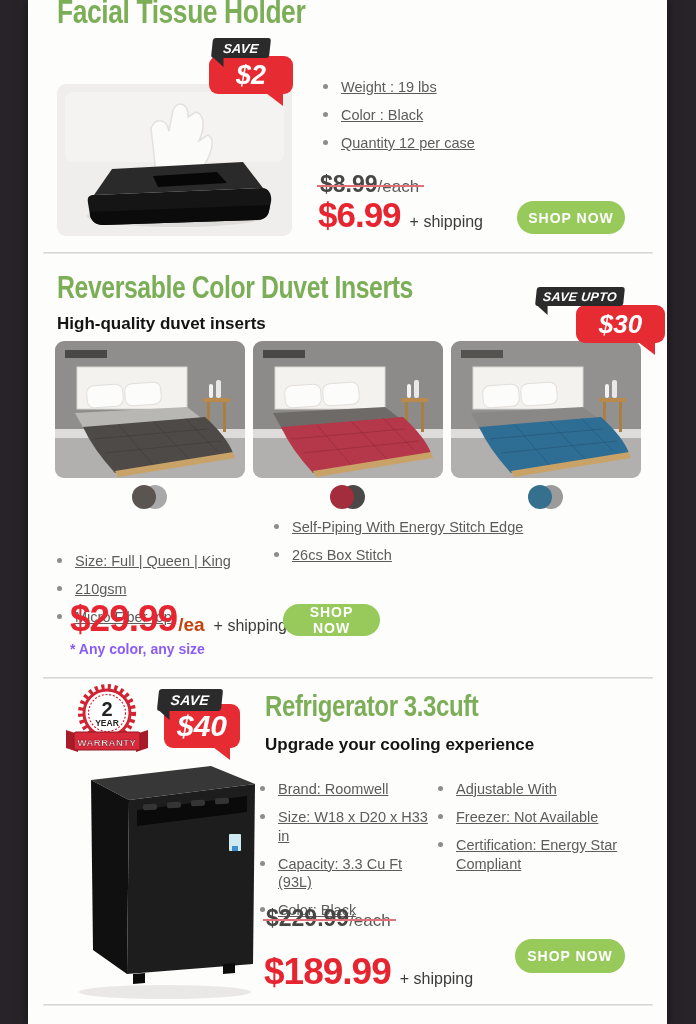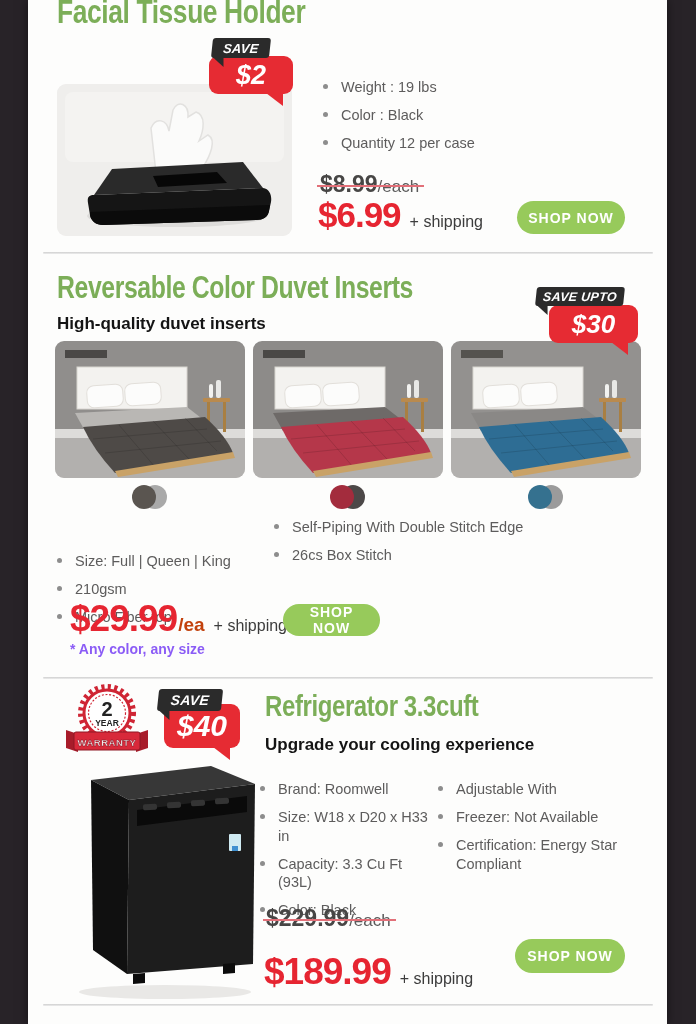--- a/index.html
+++ b/index.html
@@ -12,21 +12,21 @@
     background:#fdfdfc; box-shadow:0 0 10px rgba(0,0,0,.5);
   }
   .abs { position:absolute; }
 
   .headline { position:absolute; color:#7cae58; font-weight:700; white-space:nowrap; }
   .headline > span { display:inline-block; transform:scaleX(.8); transform-origin:0 0; letter-spacing:-.5px; }
 
   .subtitle { position:absolute; font-weight:700; color:#141414; font-size:17px; }
 
   .blist { position:absolute; margin:0; padding:0; list-style:none; }
-  .blist li { position:relative; padding-left:22px; font-size:14.5px; color:#5d5c5c; margin-bottom:9px; line-height:1.3; }
+  .blist li { position:relative; padding-left:22px; font-size:14.5px; color:#5d5c5c; margin-bottom:9px; line-height:1.3;text-decoration:underline; }
   .blist li::before { content:""; position:absolute; left:4px; top:6px; width:5px; height:5px; border-radius:50%; background:#8d8d8d; }
 
   .old-price { position:absolute; font-weight:700; color:#474645; font-size:23px; white-space:nowrap; }
   .old-price .unit { font-size:17px; font-weight:400; color:#5a5a5a; }
   .old-price::after { content:""; position:absolute; left:-3px; right:-5px; top:52%; height:2px; background:#e27079; }
 
   .price-row { position:absolute; display:flex; align-items:baseline; white-space:nowrap;text-align:center; }
   .price { font-weight:800; color:#e62531; letter-spacing:-1px; }
   .price-unit { font-weight:800; font-size:19px; color:#c2410c; margin-left:1px; }
   .shipping { font-size:16px; color:#3c3c3c; margin-left:9px; }
@@ -109,21 +109,21 @@
     <div class="divider" style="top:252px;"></div>
 
     <h1 class="headline" style="left:29px; top:270px; font-size:31px; line-height:36px; margin:0;">
       <span>Reversable Color Duvet Inserts</span>
     </h1>
     <div class="subtitle" style="left:29px; top:314px;">High-quality duvet inserts</div>
 
     <div class="save-tag" style="left:508px; top:287px; width:88px; height:19px; font-size:12.5px;">
       <span>SAVE UPTO</span>
     </div>
-    <div class="save-bubble" style="left:521px; top:305px; width:89px; height:38px; font-size:26px;">
+    <div class="save-bubble" style="left:548px; top:305px; width:89px; height:38px; font-size:26px;">
       <span>$30</span>
     </div>
 
     <div class="img-frame" style="left:27px; top:341px; width:190px; height:137px;">
       <svg width="190" height="137" viewBox="0 0 190 137">
         <rect width="190" height="90" fill="#908e8c"></rect>
         <rect x="10" y="9" width="42" height="8" fill="#4a4846"></rect>
         <rect x="0" y="88" width="190" height="49" fill="#dddcda"></rect>
         <rect x="0" y="97" width="190" height="40" fill="#b2b0ae"></rect>
         <rect x="152" y="60" width="3" height="31" fill="#a97f42"></rect>
@@ -193,21 +193,21 @@
       <circle cx="28" cy="14" r="12" fill="#9b9b9b"></circle>
       <circle cx="17" cy="14" r="12" fill="#35718f"></circle>
     </svg>
 
     <ul class="blist" style="left:25px; top:518px; width:215px;margin-top:34px;">
       <li>Size: Full | Queen | King</li>
       <li>210gsm</li>
       <li>Micro Fiber top</li>
     </ul>
     <ul class="blist" style="left:242px; top:518px; width:320px;">
-      <li>Self-Piping With Double Stitch Edge</li>
+      <li>Self-Piping With Energy Stitch Edge</li>
       <li>26cs Box Stitch</li>
     </ul>
 
     <div class="price-row" style="left:42px; top:598px;">
       <span class="price" style="font-size:37px;">$29.99</span>
       <span class="price-unit">/ea</span>
       <span class="shipping">+ shipping</span>
     </div>
     <button class="cta" style="left:255px; top:604px; width:97px; height:32px;">SHOP NOW</button>
     <div class="footnote" style="left:42px; top:641px;">* Any color, any size</div>

